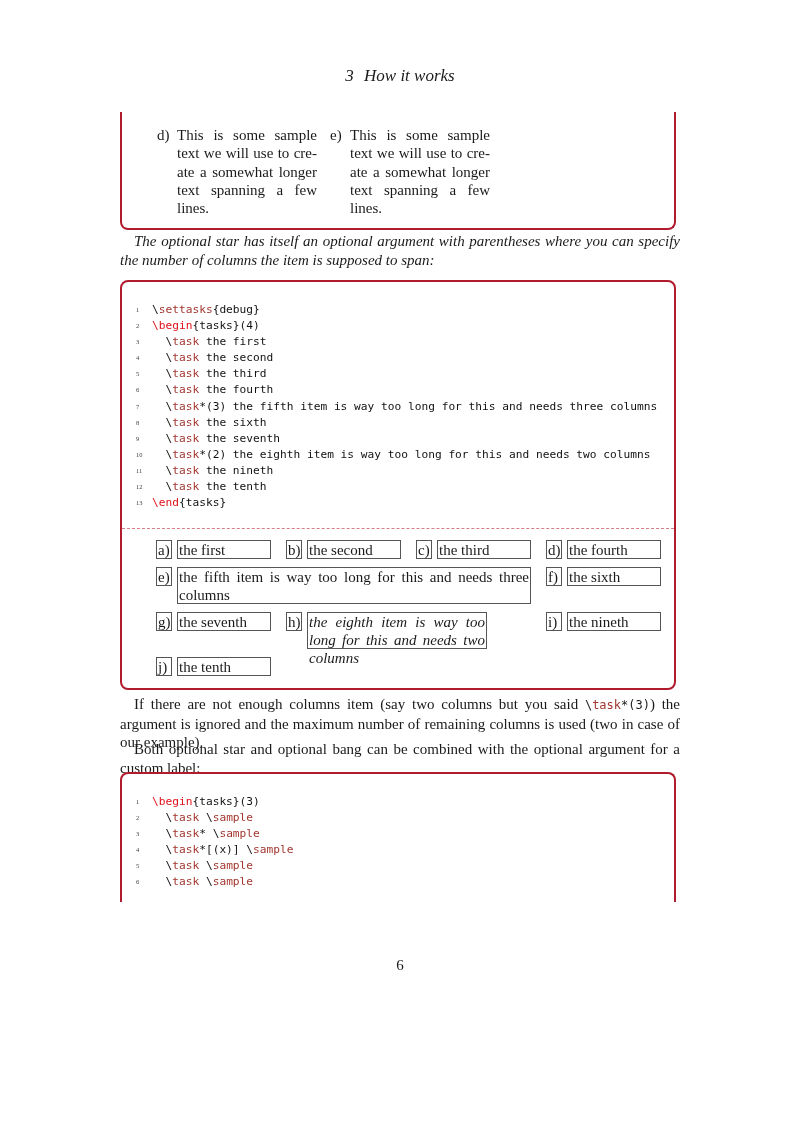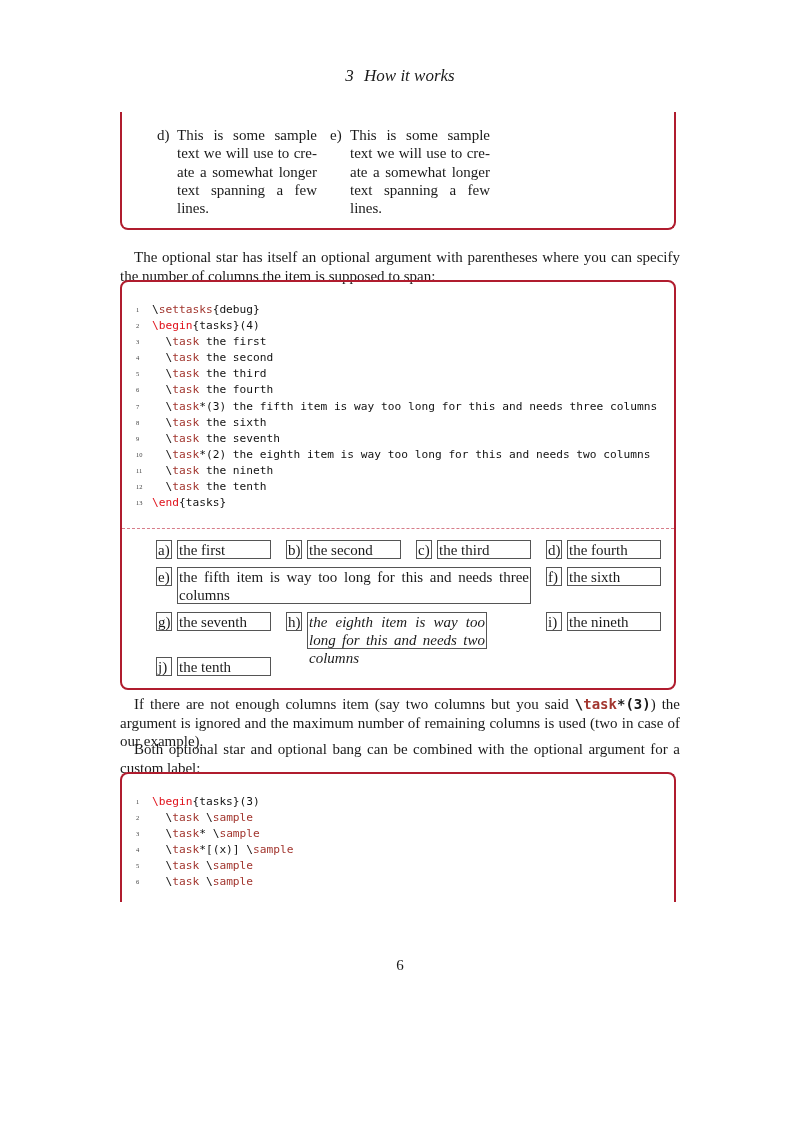--- a/index.html
+++ b/index.html
@@ -19,21 +19,21 @@
   #box1 { top: 112px; height: 118px; }
   .sample-col { position: absolute; top: 14px; width: 140px; font-family: "Liberation Serif", serif;
                 font-size: 15px; line-height: 18.3px; text-align: justify; }
   .sample-col .lbl { position: absolute; left: -20px; top: 0; }
   #col-d { left: 55px; }
   #col-e { left: 228px; }
 
   .para { position: absolute; left: 120px; width: 560px; font-family: "Liberation Serif", serif;
           font-size: 15px; line-height: 18.5px; text-align: justify; }
   .para .indent { display: inline-block; width: 14px; }
-  .para code { font-family: "DejaVu Sans Mono", monospace; font-size: 14px; font-weight: bold; }
+  .para code { font-family: "DejaVu Sans Mono", monospace; font-size: 12px; }
 
   
   .code { position: absolute; left: 14px; font-family: "DejaVu Sans Mono", monospace; font-size: 11.2px;
           line-height: 16.1px; white-space: pre; color: #111; }
   .code .ln { display: inline-block; width: 16px; text-align: left; font-size: 6.5px; color: #444;
               font-family: "Liberation Serif", serif; vertical-align: 1px; }
   .kw-begin { color: #e0101a; }
   .kw-cmd { color: #a2362f; }
 
   #box2 { top: 280px; height: 410px; }
@@ -77,21 +77,21 @@
     <div>
         <div style="text-align: justify; text-align-last: justify;">This is some sample</div>
         <div style="text-align: justify; text-align-last: justify;">text we will use to cre-</div>
         <div style="text-align: justify; text-align-last: justify;">ate a somewhat longer</div>
         <div style="text-align: justify; text-align-last: justify;">text spanning a few</div>
         <div>lines.</div>
       </div>
   </div>
 </div>
 
-<div class="para" style="top:248px;">
+<div class="para" style="top:232px;font-style:italic;">
   <span class="indent"></span><span>The optional star has itself an optional argument with parentheses where you can specify the number of columns the item is supposed to span:</span>
 </div>
 
 <div id="box2" class="box box-full">
   <div id="code1" class="code"><div><span class="ln">1</span><span>\</span><span class="kw-cmd">settasks</span><span>{debug}</span></div><div><span class="ln">2</span><span class="kw-begin">\</span><span class="kw-begin">begin</span><span>{tasks}(4)</span></div><div><span class="ln">3</span><span>  \</span><span class="kw-cmd">task</span><span> the first</span></div><div><span class="ln">4</span><span>  \</span><span class="kw-cmd">task</span><span> the second</span></div><div><span class="ln">5</span><span>  \</span><span class="kw-cmd">task</span><span> the third</span></div><div><span class="ln">6</span><span>  \</span><span class="kw-cmd">task</span><span> the fourth</span></div><div><span class="ln">7</span><span>  \</span><span class="kw-cmd">task</span><span>*(3) the fifth item is way too long for this and needs three columns</span></div><div><span class="ln">8</span><span>  \</span><span class="kw-cmd">task</span><span> the sixth</span></div><div><span class="ln">9</span><span>  \</span><span class="kw-cmd">task</span><span> the seventh</span></div><div><span class="ln">10</span><span>  \</span><span class="kw-cmd">task</span><span>*(2) the eighth item is way too long for this and needs two columns</span></div><div><span class="ln">11</span><span>  \</span><span class="kw-cmd">task</span><span> the nineth</span></div><div><span class="ln">12</span><span>  \</span><span class="kw-cmd">task</span><span> the tenth</span></div><div><span class="ln">13</span><span class="kw-begin">\</span><span class="kw-begin">end</span><span>{tasks}</span></div></div>
   <div class="dash"></div>
   <div id="tasks-grid">
       <div class="task-lbl" style="left: 34px; top: 258px;">a)</div>
       <div class="task-body" style="left: 55px; top: 258px; width: 94px; height: 19px;">the first</div>
       <div class="task-lbl" style="left: 164px; top: 258px;">b)</div>

